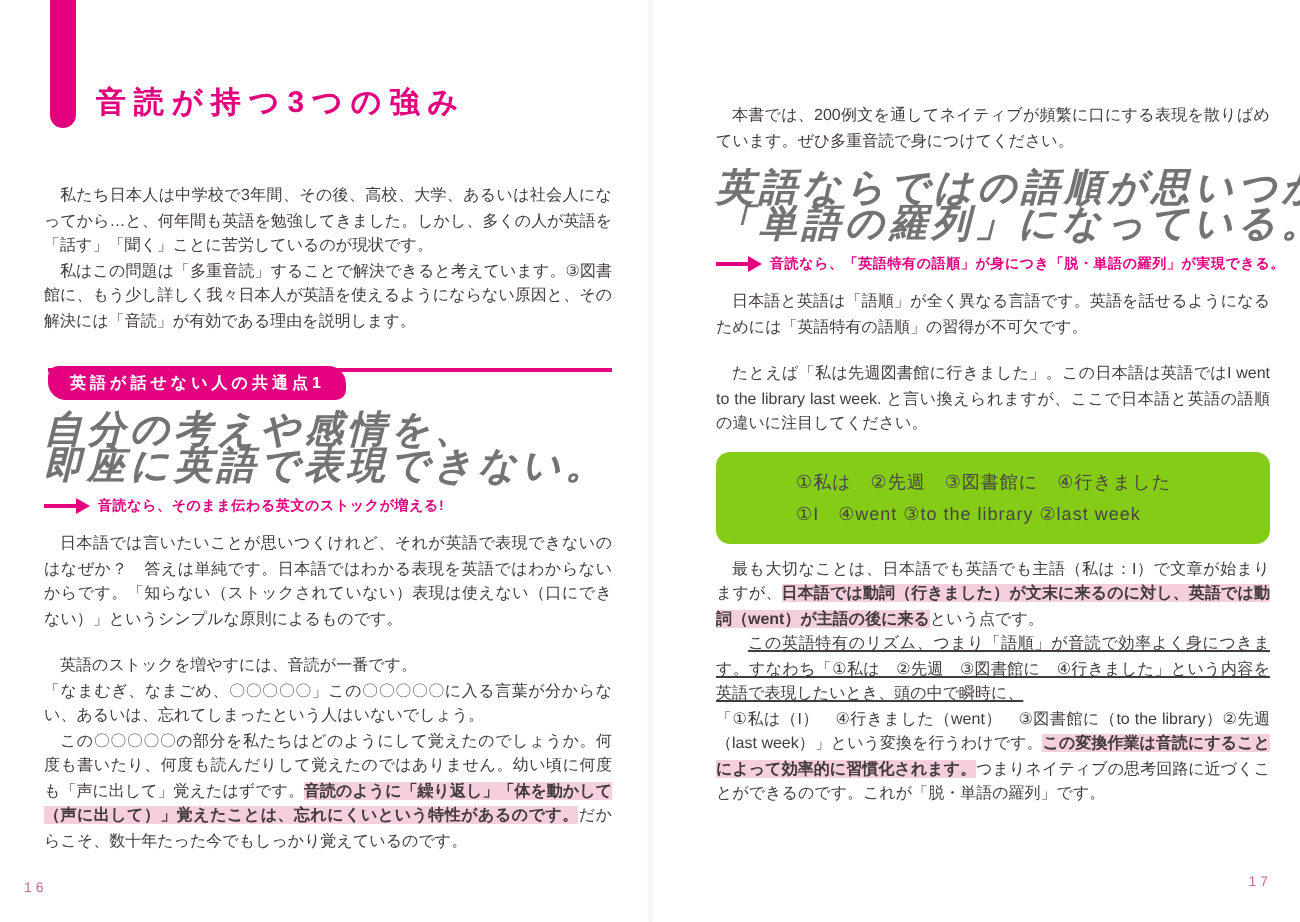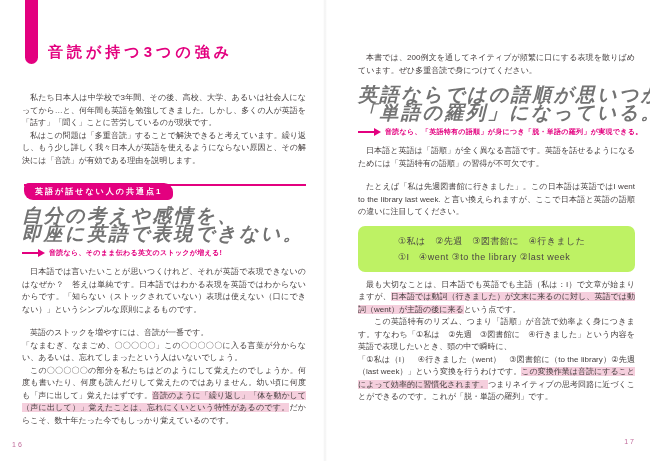--- a/index.html
+++ b/index.html
@@ -29,23 +29,23 @@
     font-size:15px; font-weight:bold; letter-spacing:4px;
     color:var(--accent); line-height:16px; white-space:nowrap;
   }
 
   
   .body {
     margin:0; font-size:8px; line-height:12.5px;
     text-align:justify; color:#423c3c;
   }
   .indent  { text-indent:1em; }
-  .indent2 { text-indent:2em; }
+  .indent2 { text-indent:2em;text-decoration:underline; }
   .vspace  { height:11px; }
-  .hl { background:#f5cfdd; font-weight:normal; }
+  .hl { background:#f5cfdd; font-weight:bold; }
 
   
   .badge-row { position:relative; height:15px; }
   .badge-line {
     position:absolute; left:2px; right:0; top:1px; height:2px;
     background:var(--accent);
   }
   .badge {
     position:absolute; left:2px; top:0;
     display:inline-block; background:var(--accent); color:#ffffff;
@@ -71,21 +71,21 @@
     border-left:7px solid var(--accent);
     border-top:4px solid transparent; border-bottom:4px solid transparent;
   }
   .note {
     color:var(--accent); font-weight:bold; font-size:7px;
     letter-spacing:0.3px; white-space:nowrap;
   }
 
   
   .example-box {
-    background:#bef264; border-radius:7px;
+    background:#84cc16; border-radius:7px;
     padding:7px 8px 7px 40px; margin:7px 0 7px 0;
   }
   .example-line {
     margin:0; font-size:9px; line-height:16px; color:#4a4444;
     letter-spacing:0.5px; white-space:nowrap;
   }
 
   
   .pn {
     position:absolute; bottom:13px; font-size:7px; letter-spacing:2px;
@@ -105,21 +105,21 @@
 </head>
 <body>
 
 <div class="spread">
 
   <div class="page left">
     <div class="title-bar"></div>
     <h1 class="chapter-title">音読が持つ3つの強み</h1>
 
     <p class="body indent mt-intro-left">私たち日本人は中学校で3年間、その後、高校、大学、あるいは社会人になってから…と、何年間も英語を勉強してきました。しかし、多くの人が英語を「話す」「聞く」ことに苦労しているのが現状です。</p>
-    <p class="body indent">私はこの問題は「多重音読」することで解決できると考えています。繰り返し、もう少し詳しく我々日本人が英語を使えるようにならない原因と、その解決には「音読」が有効である理由を説明します。</p>
+    <p class="body indent">私はこの問題は「多重音読」することで解決できると考えています。③図書館に、もう少し詳しく我々日本人が英語を使えるようにならない原因と、その解決には「音読」が有効である理由を説明します。</p>
 
     <div class="badge-row mt-badge-left">
       <div class="badge-line"></div>
       <span class="badge">英語が話せない人の共通点1</span>
     </div>
 
     <h2 class="headline mt-head">
       <span>自分の考えや感情を、</span><br>
       <span>即座に英語で表現できない。</span>
     </h2>

